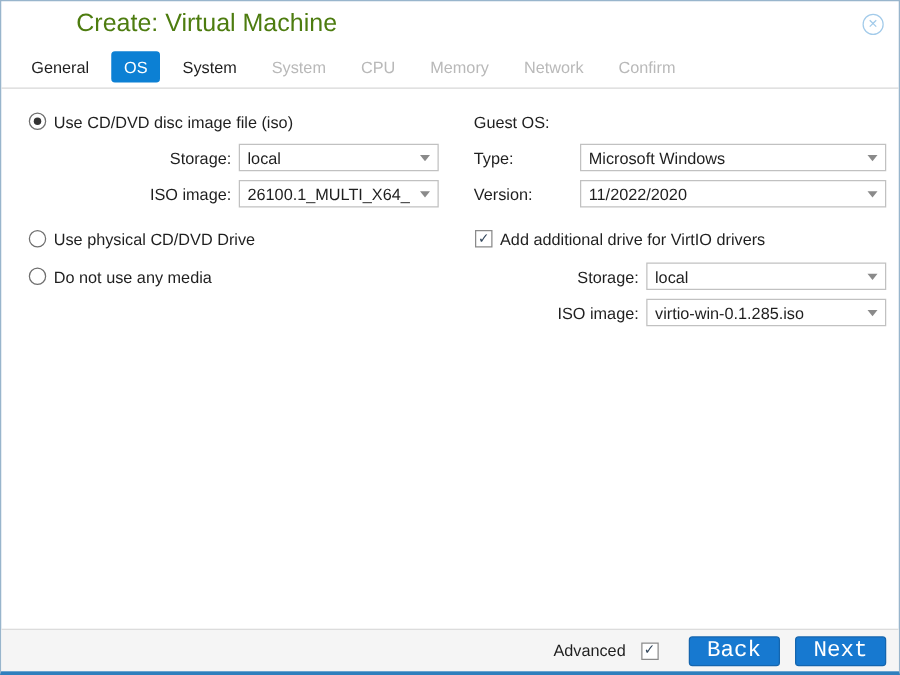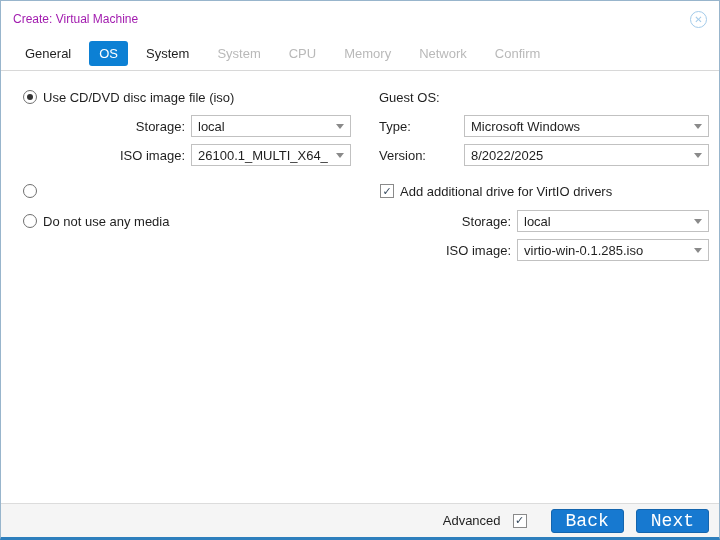--- a/index.html
+++ b/index.html
@@ -17,21 +17,21 @@
     border-bottom: 3px solid #2e7fbd;
     display: flex; flex-direction: column;
     overflow: hidden;
   }
   
   .titlebar {
     height: 36px; flex: 0 0 36px;
     display: flex; align-items: center; justify-content: space-between;
     padding: 0 12px;
   }
-  .title { color: #a21caf; font-size: 12px; }
+  .title { color: #4d7c0f; font-size: 20px; margin-left: 48px; }
   .close-icon {
     width: 17px; height: 17px;
     border: 1px solid #a3cbea; border-radius: 50%;
     color: #a3cbea; font-size: 10px; line-height: 15px;
     text-align: center; cursor: pointer; user-select: none;
   }
   
   .tabbar {
     flex: 0 0 34px;
     display: flex; align-items: center;
@@ -140,20 +140,21 @@
       <div class="row">
         <span class="field-label llabel">ISO image:</span>
         <div class="select w160">
           <span class="select-value">26100.1_MULTI_X64_</span>
           <span class="caret"></span>
         </div>
       </div>
 
       <div class="row radio-row mt">
         <span class="radio"></span>
+        <span>Use physical CD/DVD Drive</span>
       </div>
 
       <div class="row radio-row" style="margin-top:6px;">
         <span class="radio"></span>
         <span>Do not use any media</span>
       </div>
 
     </div>
 
     <div class="col-right">
@@ -166,21 +167,21 @@
         <span class="field-label rlabel">Type:</span>
         <div class="select grow">
           <span class="select-value">Microsoft Windows</span>
           <span class="caret"></span>
         </div>
       </div>
 
       <div class="row">
         <span class="field-label rlabel">Version:</span>
         <div class="select grow">
-          <span class="select-value">8/2022/2025</span>
+          <span class="select-value">11/2022/2020</span>
           <span class="caret"></span>
         </div>
       </div>
 
       <div class="row checkbox-row mt">
         <span class="checkbox">
           <span>✓</span>
         </span>
         <span>Add additional drive for VirtIO drivers</span>
       </div>

